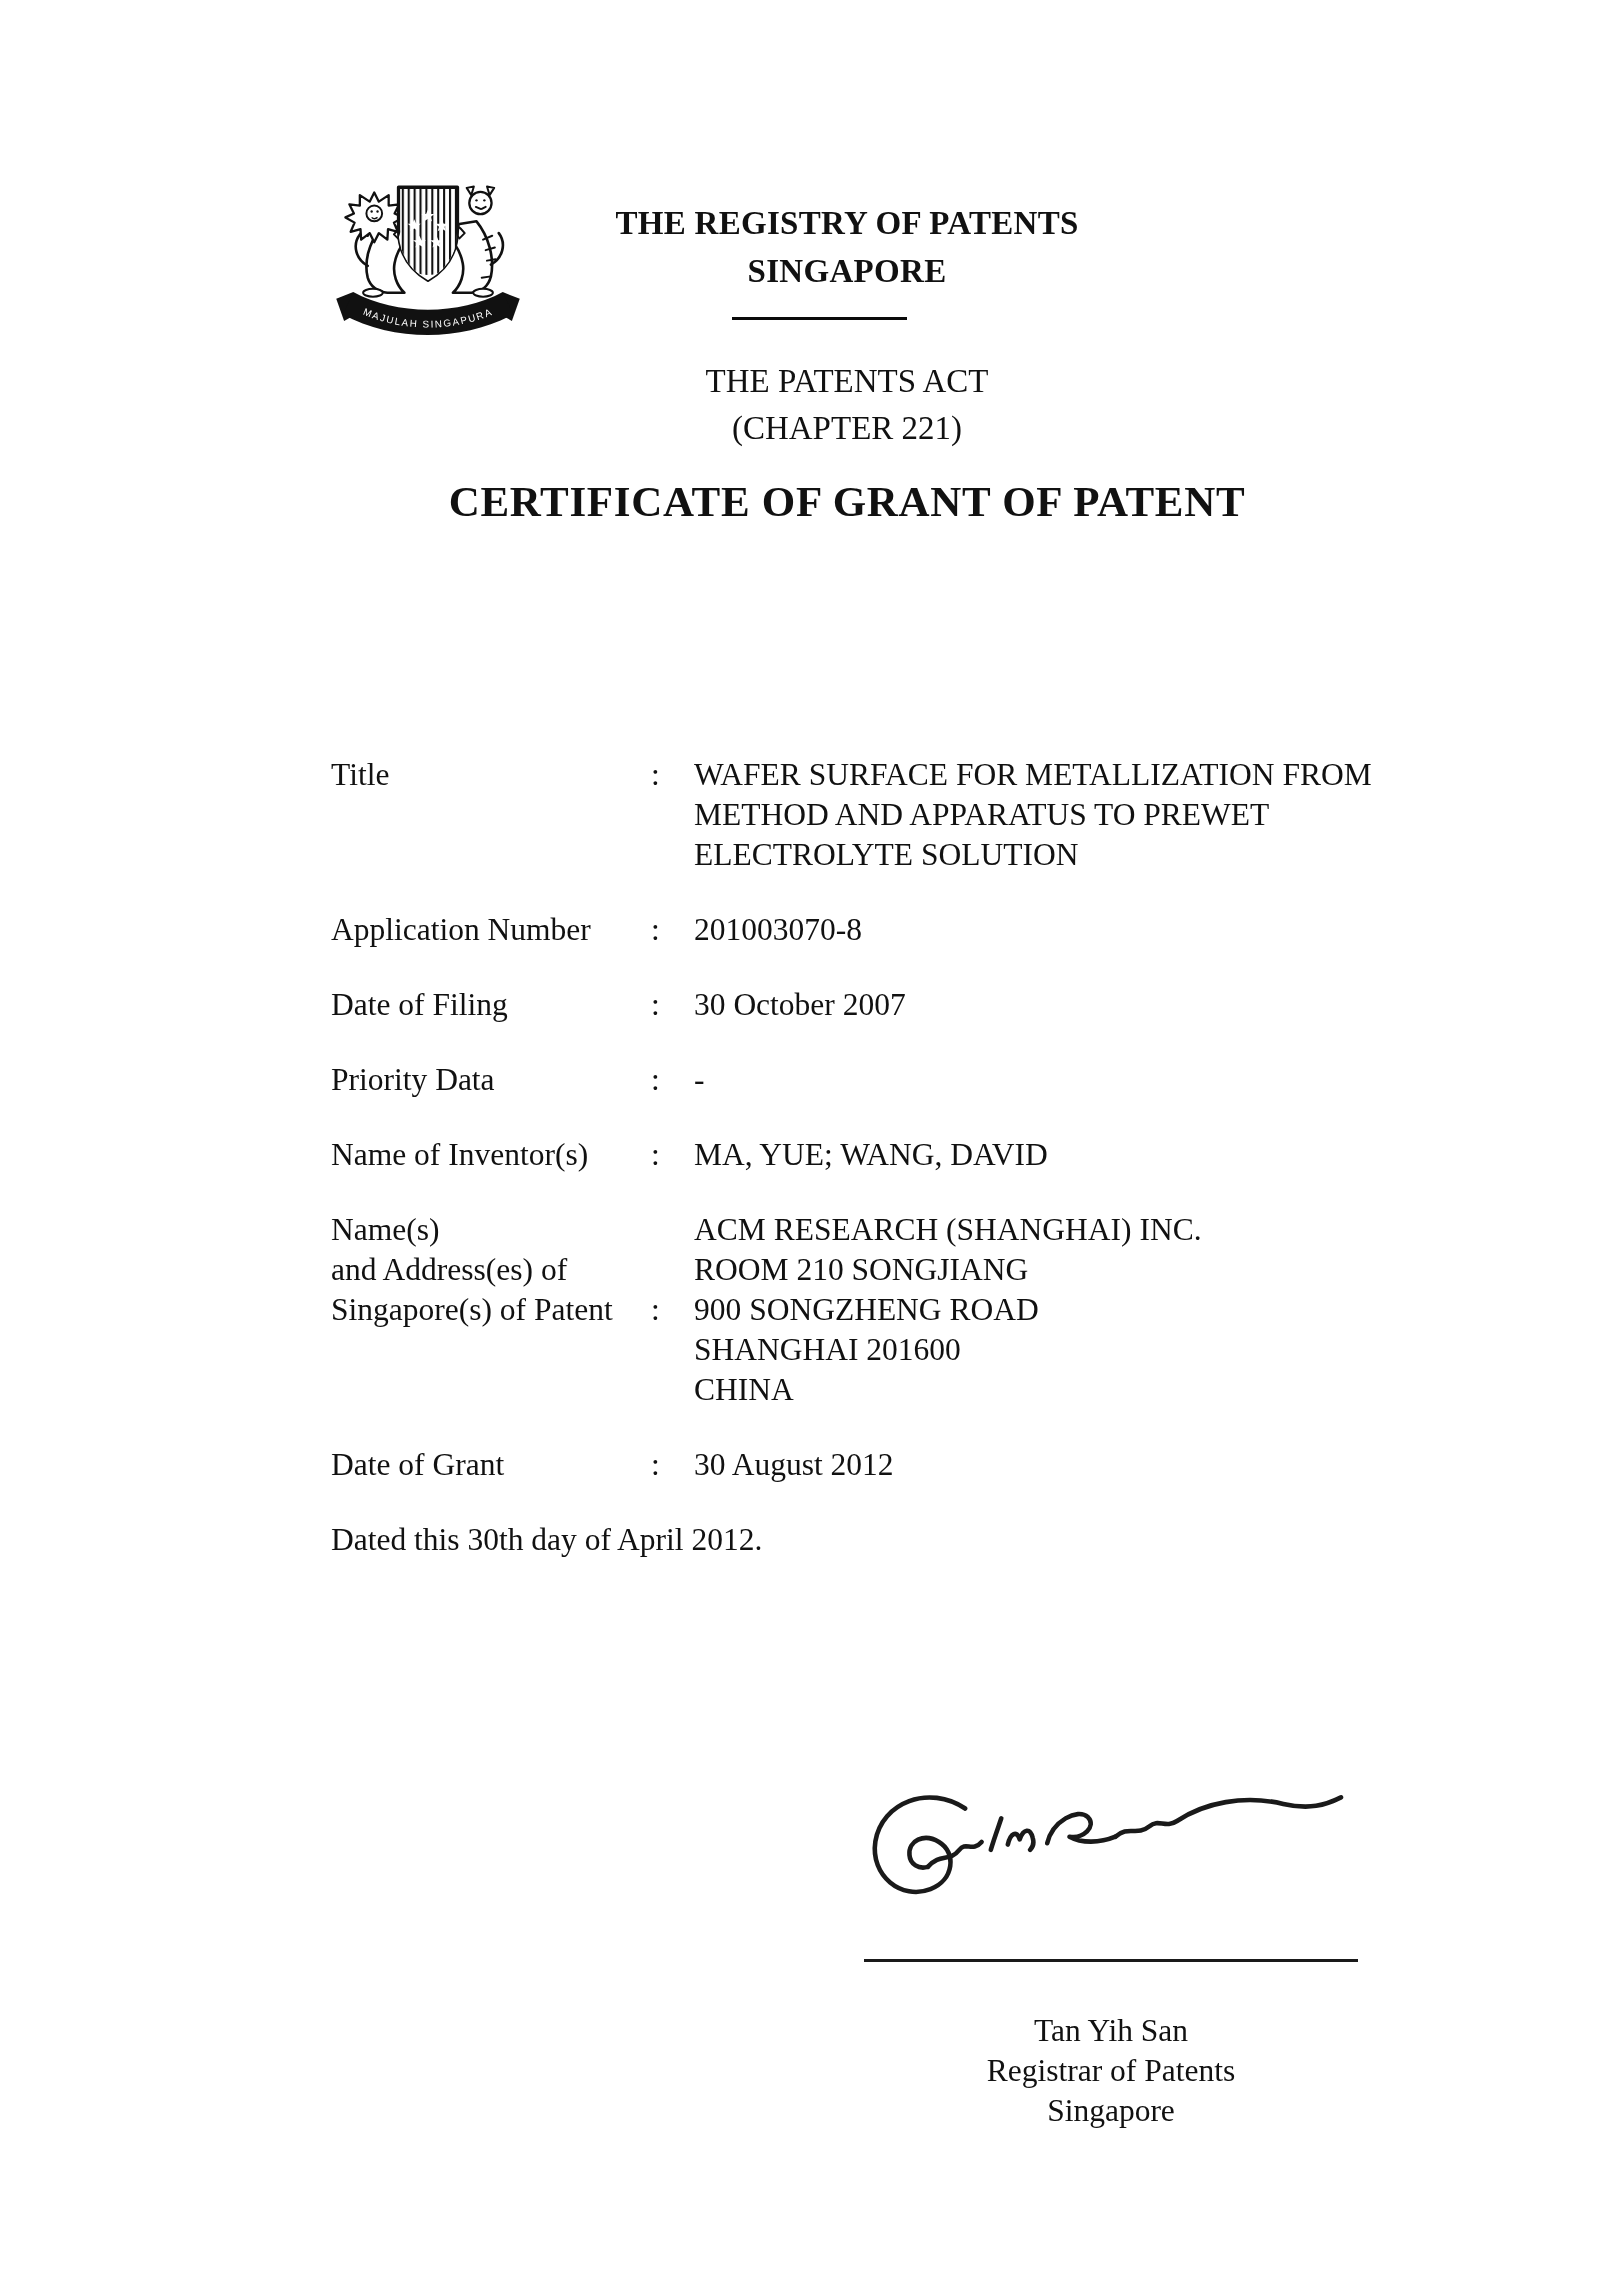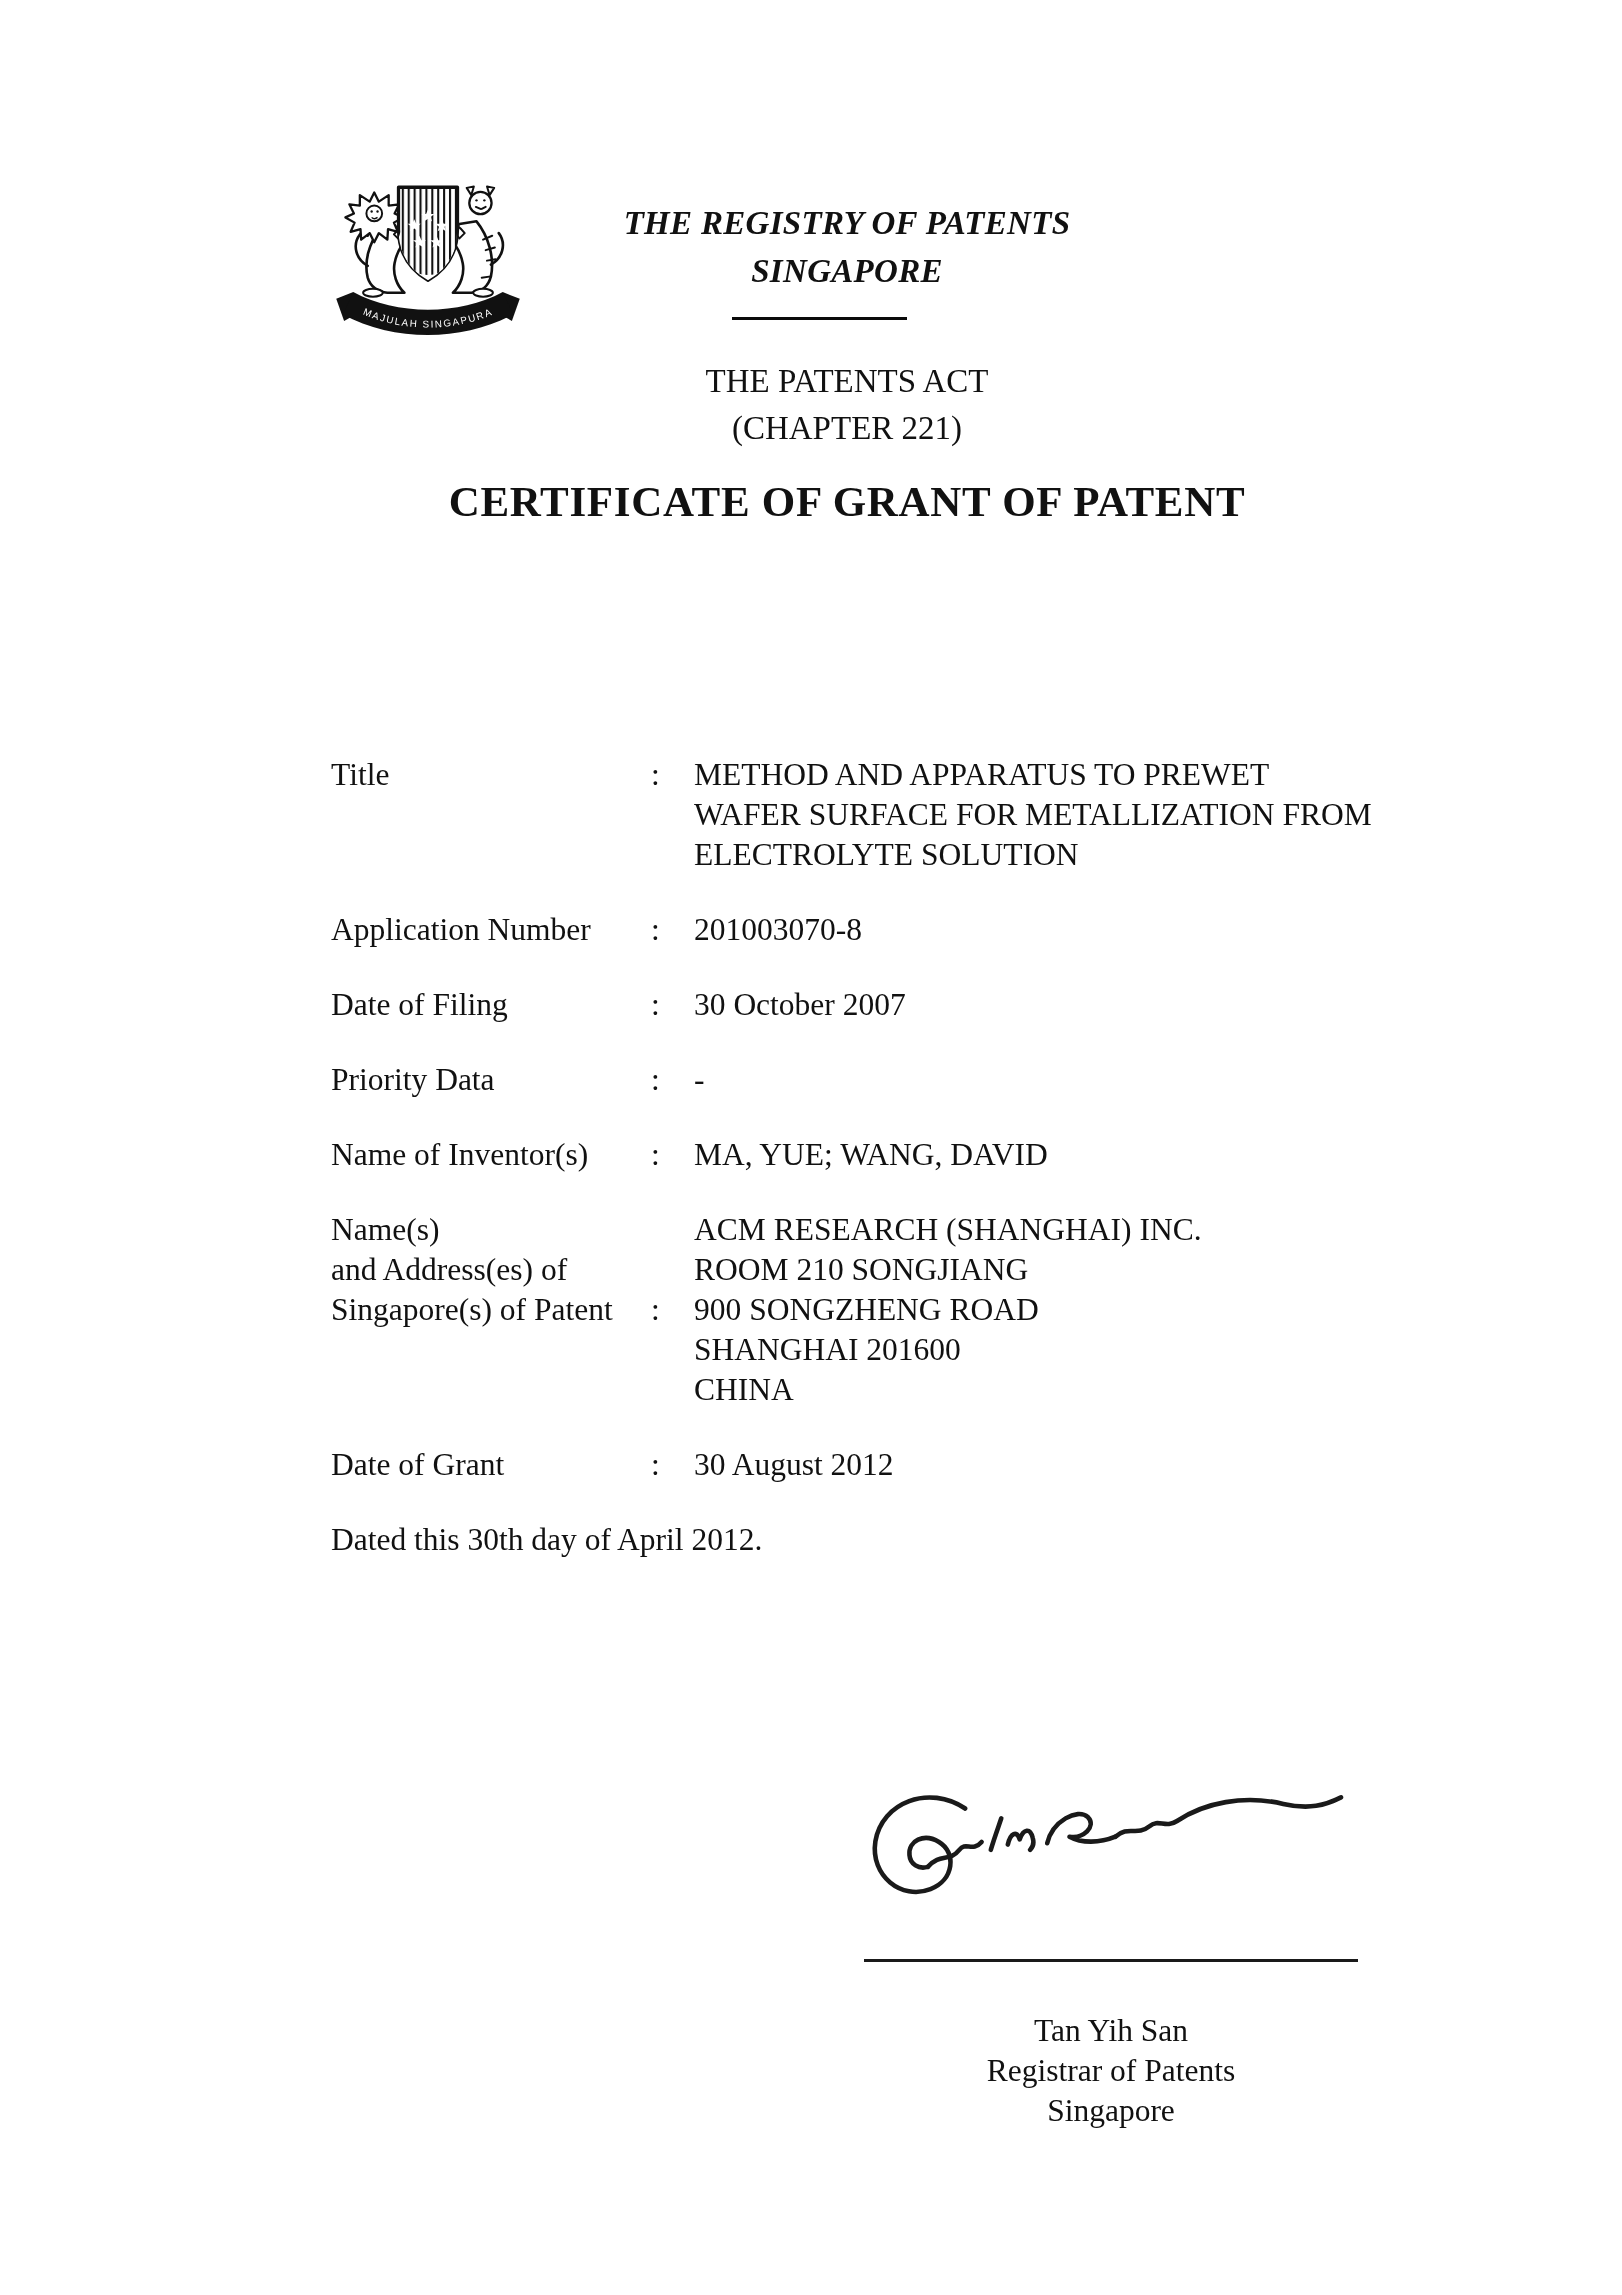--- a/index.html
+++ b/index.html
@@ -11,21 +11,20 @@
     font-family:"Liberation Serif","DejaVu Serif",serif;
     color:#111;
   }
   
   .crest{position:absolute;left:331px;top:161px;width:194px;height:177px;}
   
   .registry{
     position:absolute;left:545px;top:199px;width:604px;
     text-align:center;font-weight:bold;font-size:33px;line-height:48px;
     letter-spacing:0.3px;
-    font-style:italic;
   }
   .rule{position:absolute;left:732px;top:317px;width:175px;height:3.3px;background:#0a0a0a;}
   .act{
     position:absolute;left:545px;top:358px;width:604px;
     text-align:center;font-size:33px;line-height:47px;
   }
   .cert-title{
     position:absolute;left:263px;top:475px;width:1168px;
     text-align:center;font-weight:bold;font-size:43px;line-height:53px;
     letter-spacing:0.7px;
@@ -145,22 +144,22 @@
 
 
   <div class="fields">
 
     <div class="frow">
       <div class="lbl">
           <div>Title</div>
         </div>
       <div class="colon">:</div>
       <div class="val">
+        <div>WAFER SURFACE FOR METALLIZATION FROM</div>
         <div>METHOD AND APPARATUS TO PREWET</div>
-        <div>WAFER SURFACE FOR METALLIZATION FROM</div>
         <div>ELECTROLYTE SOLUTION</div>
       </div>
     </div>
 
     <div class="frow">
       <div class="lbl">
           <div>Application Number</div>
         </div>
       <div class="colon">:</div>
       <div class="val">

